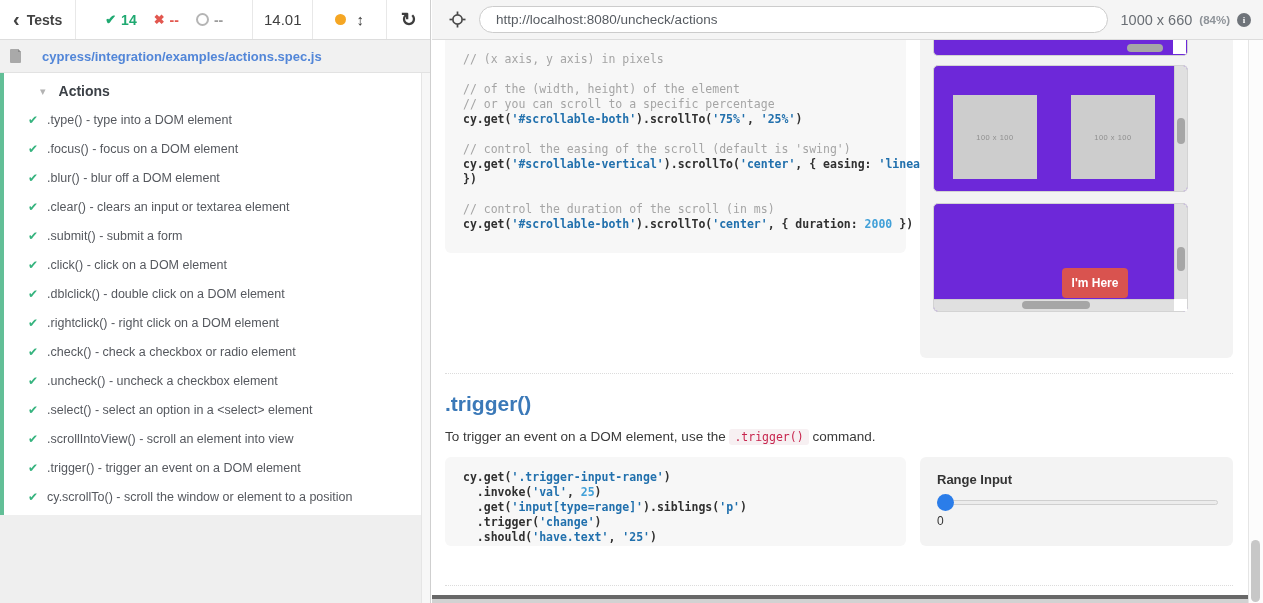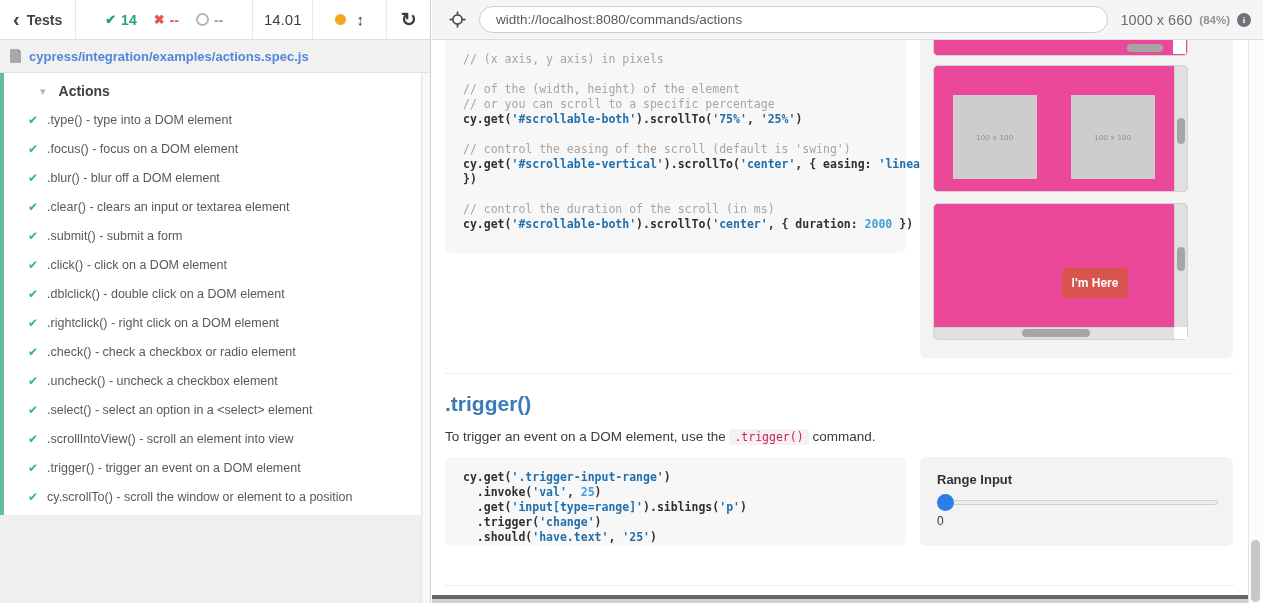--- a/index.html
+++ b/index.html
@@ -22,21 +22,21 @@
   .stat.pending { color:#9c9c9c; }
   .stat .glyph { font-size:13px; line-height:1; }
   .pending-ring { width:13px; height:13px; border:2px solid #b5b5b5; border-radius:50%; display:inline-block; }
   .rh-duration { font-size:15px; color:#3f3f3f; width:60px; justify-content:center; }
   .rh-autoscroll { gap:10px; width:74px; justify-content:center; }
   .orange-dot { width:11px; height:11px; border-radius:50%; background:#f5a623; display:inline-block; }
   .updown { font-size:15px; font-weight:700; color:#414141; }
   .rh-refresh { flex:1; justify-content:center; }
   .refresh-glyph { font-size:19px; font-weight:700; color:#3d3d3d; line-height:1; }
 
-  .spec-row { position:absolute; left:0; top:40px; width:100%; height:33px; background:#f1f1f1; border-bottom:1px solid #e2e2e2; display:flex; align-items:center; padding:0 10px; gap:7px; }
+  .spec-row { position:absolute; left:0; top:40px; width:100%; height:33px; background:#f1f1f1; border-bottom:1px solid #e2e2e2; display:flex; align-items:center; padding:0 10px; gap:20px; }
   .spec-link { color:#5286d8; font-size:13px; font-weight:700; text-decoration:none; white-space:nowrap; }
 
   .suite { position:absolute; left:0; top:73px; width:422px; height:442px; background:#fff; border-left:4px solid #62bf97; }
   .suite-header { display:flex; align-items:center; gap:13px; padding:10px 0 6px 36px; cursor:default; }
   .caret { color:#b3b3b3; font-size:11px; line-height:1; }
   .suite-title { font-size:14px; font-weight:700; color:#3c4147; }
   .tests { list-style:none; }
   .test { height:29px; display:flex; align-items:center; padding-left:24px; gap:9px; }
   .tick { color:#35b37e; font-size:12px; line-height:1; }
   .test-label { font-size:12.5px; color:#55585e; }
@@ -58,26 +58,26 @@
   .codeblock { position:absolute; background:#f7f7f7; font-family:"DejaVu Sans Mono","Liberation Mono",monospace; font-size:11.5px; font-weight:700; color:#303030; }
   .codeblock .code-line { height:15px; line-height:15px; white-space:pre; }
   .tok-c { color:#a5a5a5; font-weight:400; }
   .tok-p { color:#303030; }
   .tok-s { color:#2170ad; }
   .tok-n { color:#41a0d8; }
   #code1 { left:13px; top:0; width:461px; height:213px; border-radius:0 0 6px 6px; padding:12px 0 0 18px; }
   #code2 { left:13px; top:417px; width:461px; height:89px; border-radius:6px; padding:13px 0 0 18px; }
 
   .demo-panel { position:absolute; left:488px; top:0; width:313px; height:318px; background:#f3f3f3; border-radius:0 0 6px 6px; }
-  .scrollbox { position:absolute; left:13px; width:255px; background:#ec4899; border:1px solid #d3d3d3; border-radius:5px; }
+  .scrollbox { position:absolute; left:13px; width:255px; background:#6d28d9; border:1px solid #d3d3d3; border-radius:5px; }
   .partial-box { top:0; height:16px; border-top:none; border-radius:0 0 5px 5px; }
   .partial-box .hthumb { position:absolute; right:24px; bottom:3px; width:36px; height:8px; background:#a6a6a6; border-radius:4px; }
   .partial-box .corner { position:absolute; right:1px; top:0; width:13px; height:14px; background:#fff; }
   .box-a { top:25px; height:127px; }
-  .box-b { top:163px; height:137px; }
+  .box-b { top:163px; height:109px; }
   .vtrack { position:absolute; right:0; top:0; bottom:0; width:13px; background:#e0e0e0; border-left:1px solid #cfcfcf; border-radius:0 4px 4px 0; }
   .box-b .vtrack { bottom:12px; border-radius:0 4px 0 0; }
   .vthumb { position:absolute; right:2px; width:8px; background:#a6a6a6; border-radius:4px; }
   .box-a .vthumb { top:52px; height:26px; }
   .box-b .vthumb { top:43px; height:24px; }
   .htrack { position:absolute; left:0; right:13px; bottom:0; height:12px; background:#e0e0e0; border-top:1px solid #cfcfcf; border-radius:0 0 0 4px; }
   .box-b .hthumb { position:absolute; left:88px; bottom:2px; width:68px; height:8px; background:#a6a6a6; border-radius:4px; }
   .box-b .corner { position:absolute; right:0; bottom:0; width:13px; height:12px; background:#fff; }
   .placeholder { position:absolute; width:84px; height:84px; background:#cdcdcd; display:flex; align-items:center; justify-content:center; }
   .placeholder span { font-size:7.5px; color:#8f8f8f; letter-spacing:0.5px; }
@@ -223,21 +223,21 @@
   <main class="aut">
     <div class="aut-header">
       <svg class="selector-icon" viewBox="0 0 17 17">
         <circle cx="8.5" cy="8.5" r="4.6" fill="none" stroke="#474747" stroke-width="1.7"></circle>
         <line x1="8.5" y1="0.5" x2="8.5" y2="3.4" stroke="#474747" stroke-width="1.7"></line>
         <line x1="8.5" y1="13.6" x2="8.5" y2="16.5" stroke="#474747" stroke-width="1.7"></line>
         <line x1="0.5" y1="8.5" x2="3.4" y2="8.5" stroke="#474747" stroke-width="1.7"></line>
         <line x1="13.6" y1="8.5" x2="16.5" y2="8.5" stroke="#474747" stroke-width="1.7"></line>
       </svg>
       <div class="url-pill">
-        <span>width://localhost:8080/commands/actions</span>
+        <span>http://localhost:8080/uncheck/actions</span>
       </div>
       <div class="size-info">
         <span class="vp-size">1000 x 660</span>
         <span class="vp-scale">(84%)</span>
         <span class="info-icon">i</span>
       </div>
     </div>
 
     <div class="aut-viewport">
 

